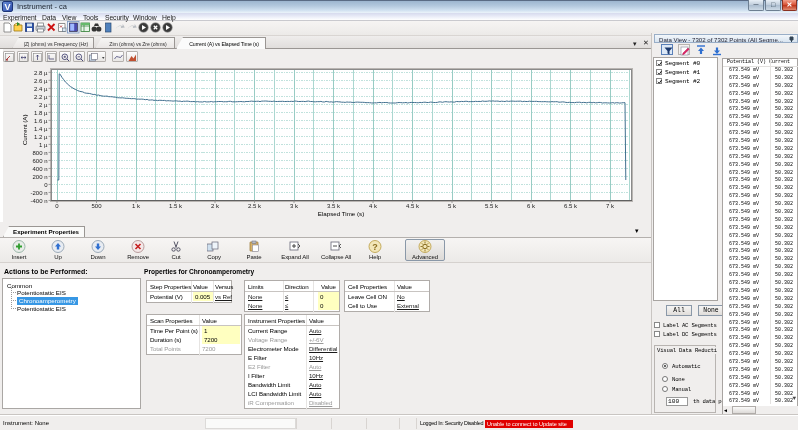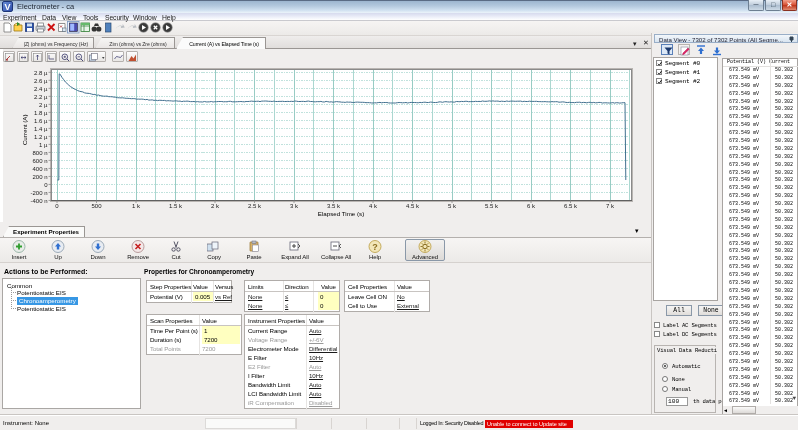--- a/index.html
+++ b/index.html
@@ -64,21 +64,21 @@
 .radio{position:absolute;width:6px;height:6px;border:1px solid #777;border-radius:50%;background:#fff;}
 
 #statusbar{left:0;top:415px;width:798px;height:15px;background:#f0eeed;border-top:1px solid #fff;box-shadow:0 -1px 0 #c9c5c2;font-size:6px;}
 .ssep{position:absolute;top:2px;height:11px;width:1px;background:#d8d4d1;}
 #redbadge{position:absolute;left:485px;top:4px;width:88px;height:8px;background:#e00000;color:#fff;font-size:5.5px;line-height:8px;padding-left:2px;white-space:nowrap;overflow:hidden;}
 </style></head>
 <body>
 
 <div class="abs" id="titlebar"></div>
 <div class="abs" id="appicon">V</div>
-<div class="abs" id="apptitle">Electrometer - ca</div>
+<div class="abs" id="apptitle">Instrument - ca</div>
 <div class="abs winbtn" style="left:748px;">
     <span>─</span>
   </div>
 <div class="abs winbtn" style="left:765px;">
     <span>□</span>
   </div>
 <div class="abs winbtn" id="btnclose" style="left:782px;width:15px;">
     <span>✕</span>
   </div>
 

